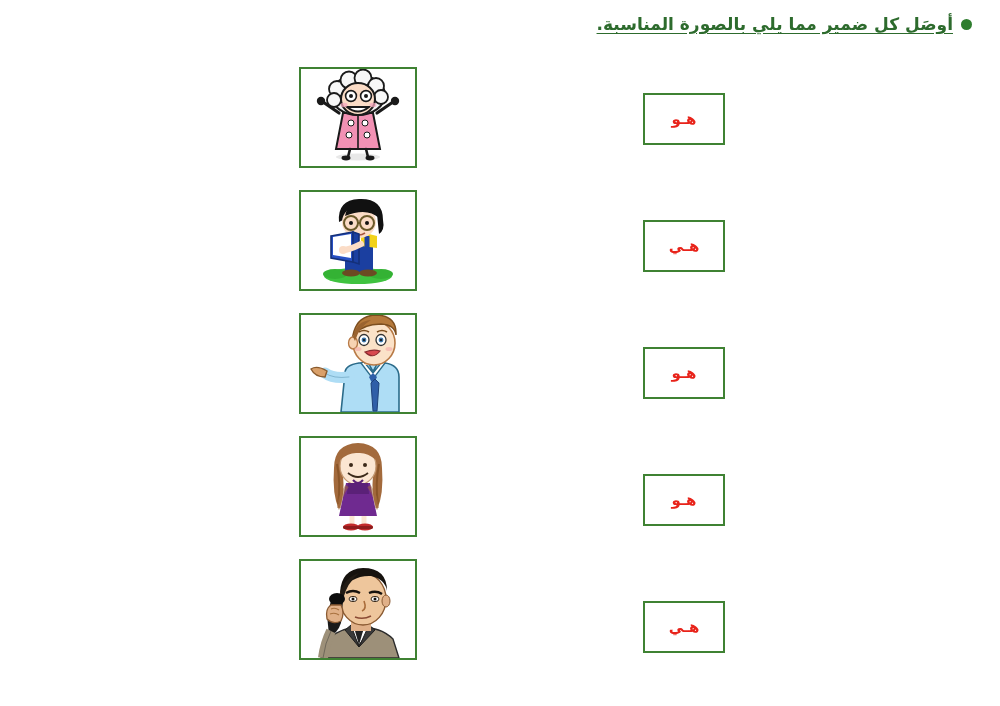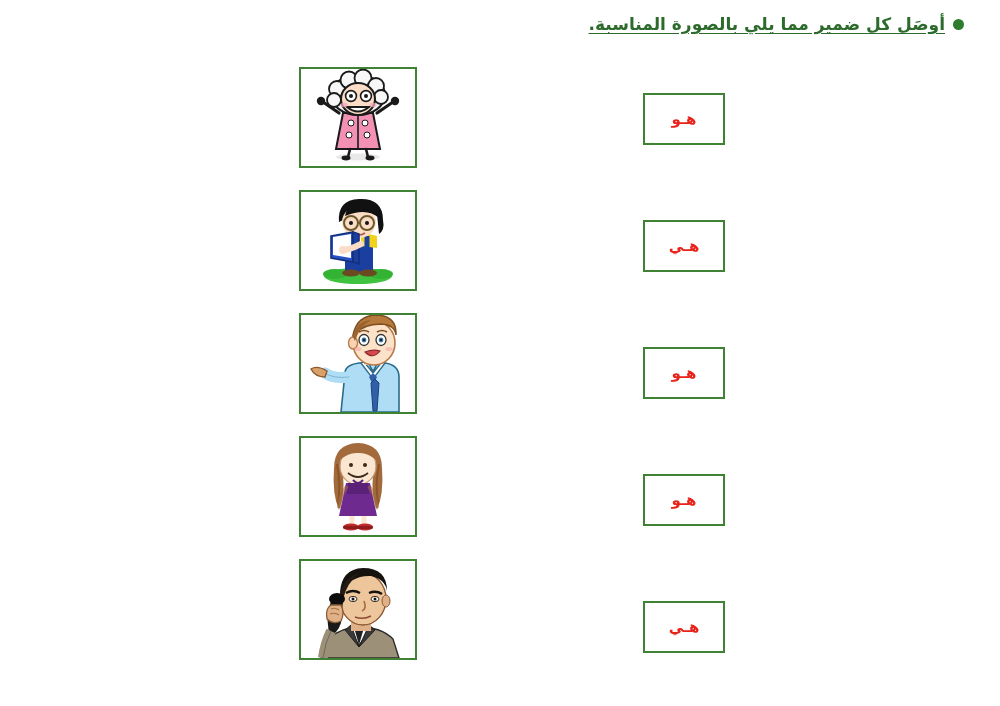--- a/index.html
+++ b/index.html
@@ -12,21 +12,21 @@
     height: 706px;
     position: relative;
     overflow: hidden;
     font-family: "DejaVu Sans", "Liberation Sans", sans-serif;
   }
 
   
   .heading-row {
     position: absolute;
     top: 14px;
-    right: 36px;
+    right: 28px;
     display: flex;
     flex-direction: row;
     align-items: center;
     gap: 8px;
     direction: rtl;
   }
   .bullet {
     width: 11px;
     height: 11px;
     border-radius: 50%;

